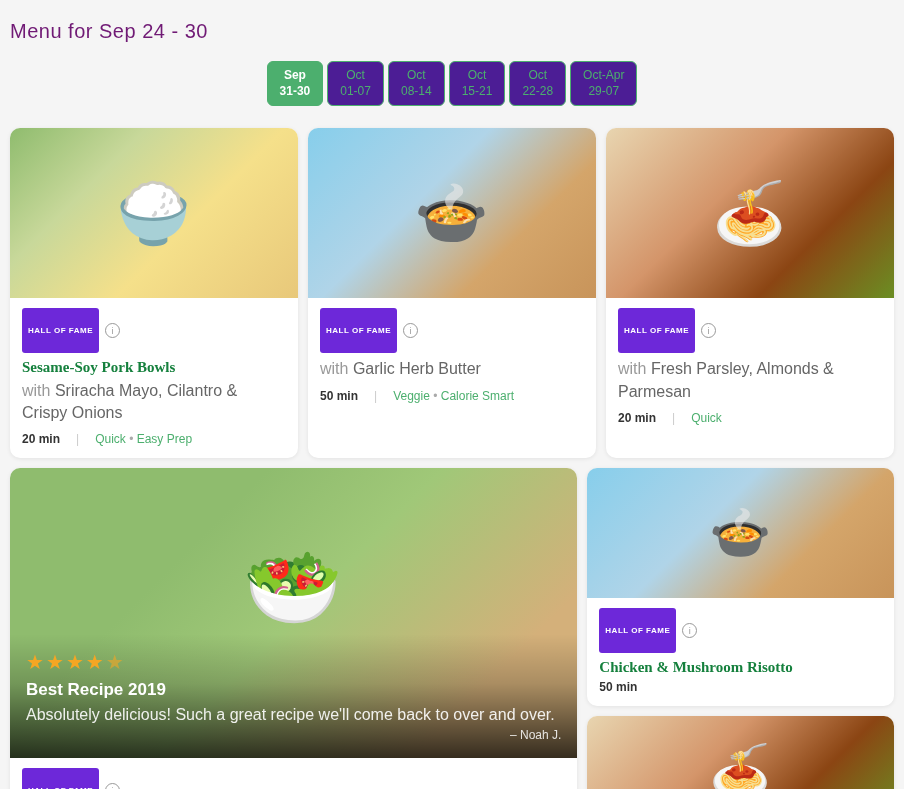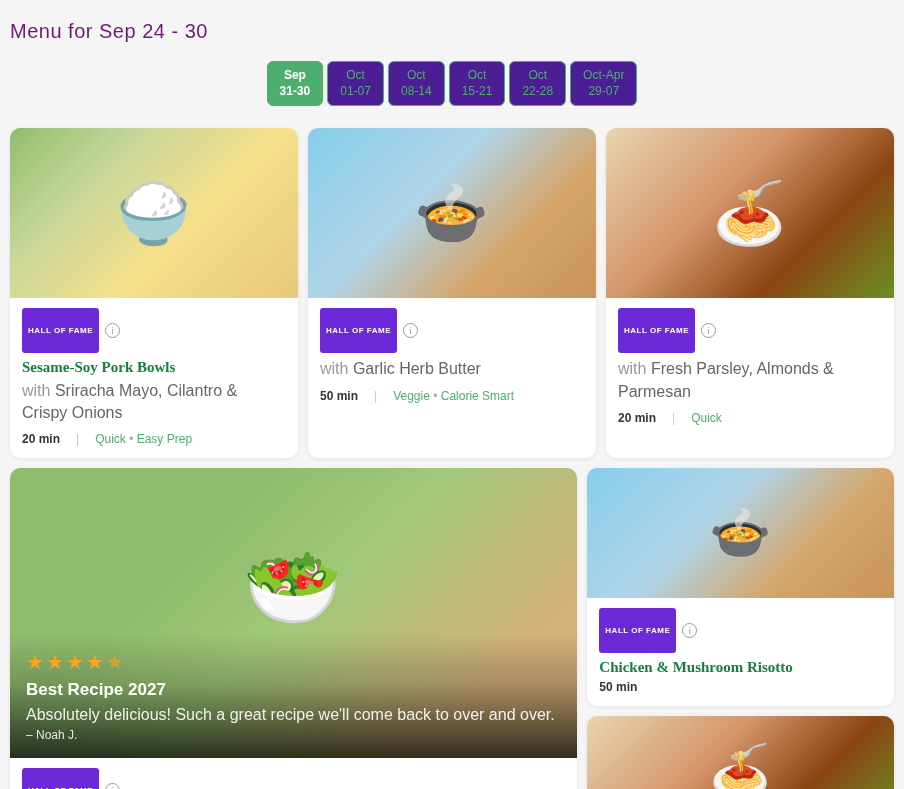--- a/index.html
+++ b/index.html
@@ -258,21 +258,21 @@
       margin-bottom: 4px;
     }
     .review-text {
       font-size: 16px;
       line-height: 1.4;
       opacity: 0.9;
       margin-bottom: 2px;
     }
     .reviewer {
       font-size: 12px;
-      text-align: left;
+      text-align: right;
       opacity: 0.85;
     }
     .card-large-body {
       padding: 10px 12px 12px;
     }
     .small-card-img {
       height: 130px;
     }
     .partial-card {
       height: 110px;
@@ -377,21 +377,21 @@
       <div class="card-large-img-container">
         <div class="img-chicken-dijon" style="width:100%;height:100%;"></div>
         <div class="card-large-overlay">
           <div class="stars-row">
             <span class="star">★</span>
             <span class="star">★</span>
             <span class="star">★</span>
             <span class="star">★</span>
             <span class="star half" style="opacity:0.6;">★</span>
           </div>
-          <div class="best-recipe-label">Best Recipe 2027</div>
+          <div class="best-recipe-label">Best Recipe 2019</div>
           <div class="review-text">Absolutely delicious! Such a great recipe we'll come back to over and over.</div>
           <div class="reviewer">– Noah J.</div>
         </div>
       </div>
       <div class="card-large-body">
         <div class="badge-row">
           <span class="hall-of-fame-badge">HALL OF FAME</span>
           <span class="info-icon">i</span>
         </div>
       </div>

